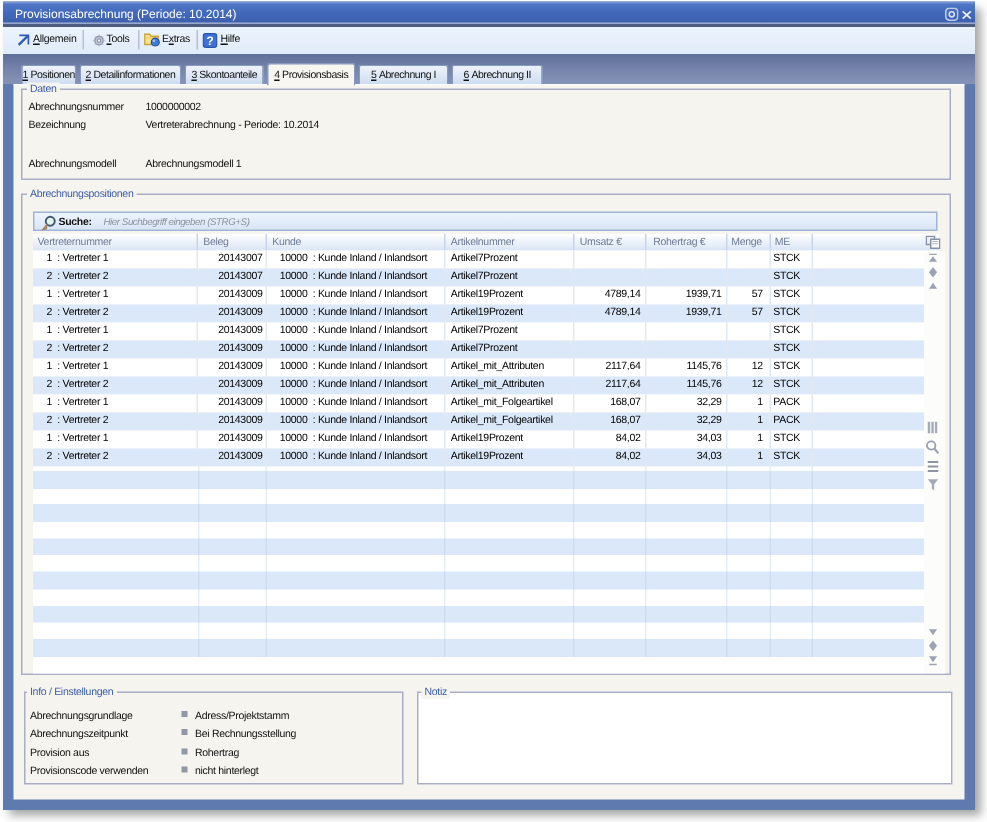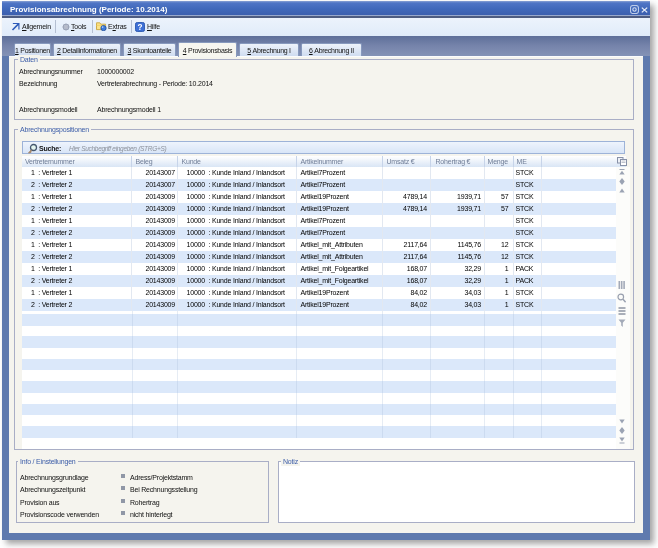--- a/index.html
+++ b/index.html
@@ -5,21 +5,21 @@
   html,body{margin:0;padding:0;}
   body{width:658px;height:548px;background:#ffffff;overflow:hidden;
        font-family:"Liberation Sans", sans-serif;}
   #stage{position:relative;width:658px;height:548px;}
   .abs{position:absolute;}
   #win{position:absolute;left:2px;top:1px;width:648px;height:539px;
        background:#5f7aae;box-shadow:4px 4px 6px rgba(105,105,105,0.6);}
   
   #title{position:absolute;left:0;top:0;width:648px;height:14px;
     background:linear-gradient(#8aa2d4 0%,#4f75c5 14%,#4169bb 55%,#3c5fae 100%);}
-  #title .txt{position:absolute;left:8px;top:1.5px;font-size:8px;font-weight:bold;
+  #title .txt{position:absolute;left:8px;top:1.5px;font-size:8px;font-weight:normal;
     color:#ffffff;letter-spacing:0px;line-height:13px;white-space:nowrap;}
   
   #darkline{position:absolute;left:0;top:14px;width:648px;height:3px;background:linear-gradient(#98a8cc 0%,#98a8cc 33%,#4e5c80 34%,#4e5c80 100%);}
   
   #toolbar{position:absolute;left:0;top:17px;width:648px;height:18px;
     background:linear-gradient(#ecf3fc,#e0ebf9);border-bottom:0;}
   #toolbar .lbl{position:absolute;top:3px;font-size:7px;letter-spacing:-0.2px;color:#111;line-height:12px;white-space:nowrap;}
   #toolbar .sep{position:absolute;top:2px;width:1px;height:13px;background:#b4bfd2;}
   
   #tabstrip{position:absolute;left:0;top:35px;width:648px;height:20px;

